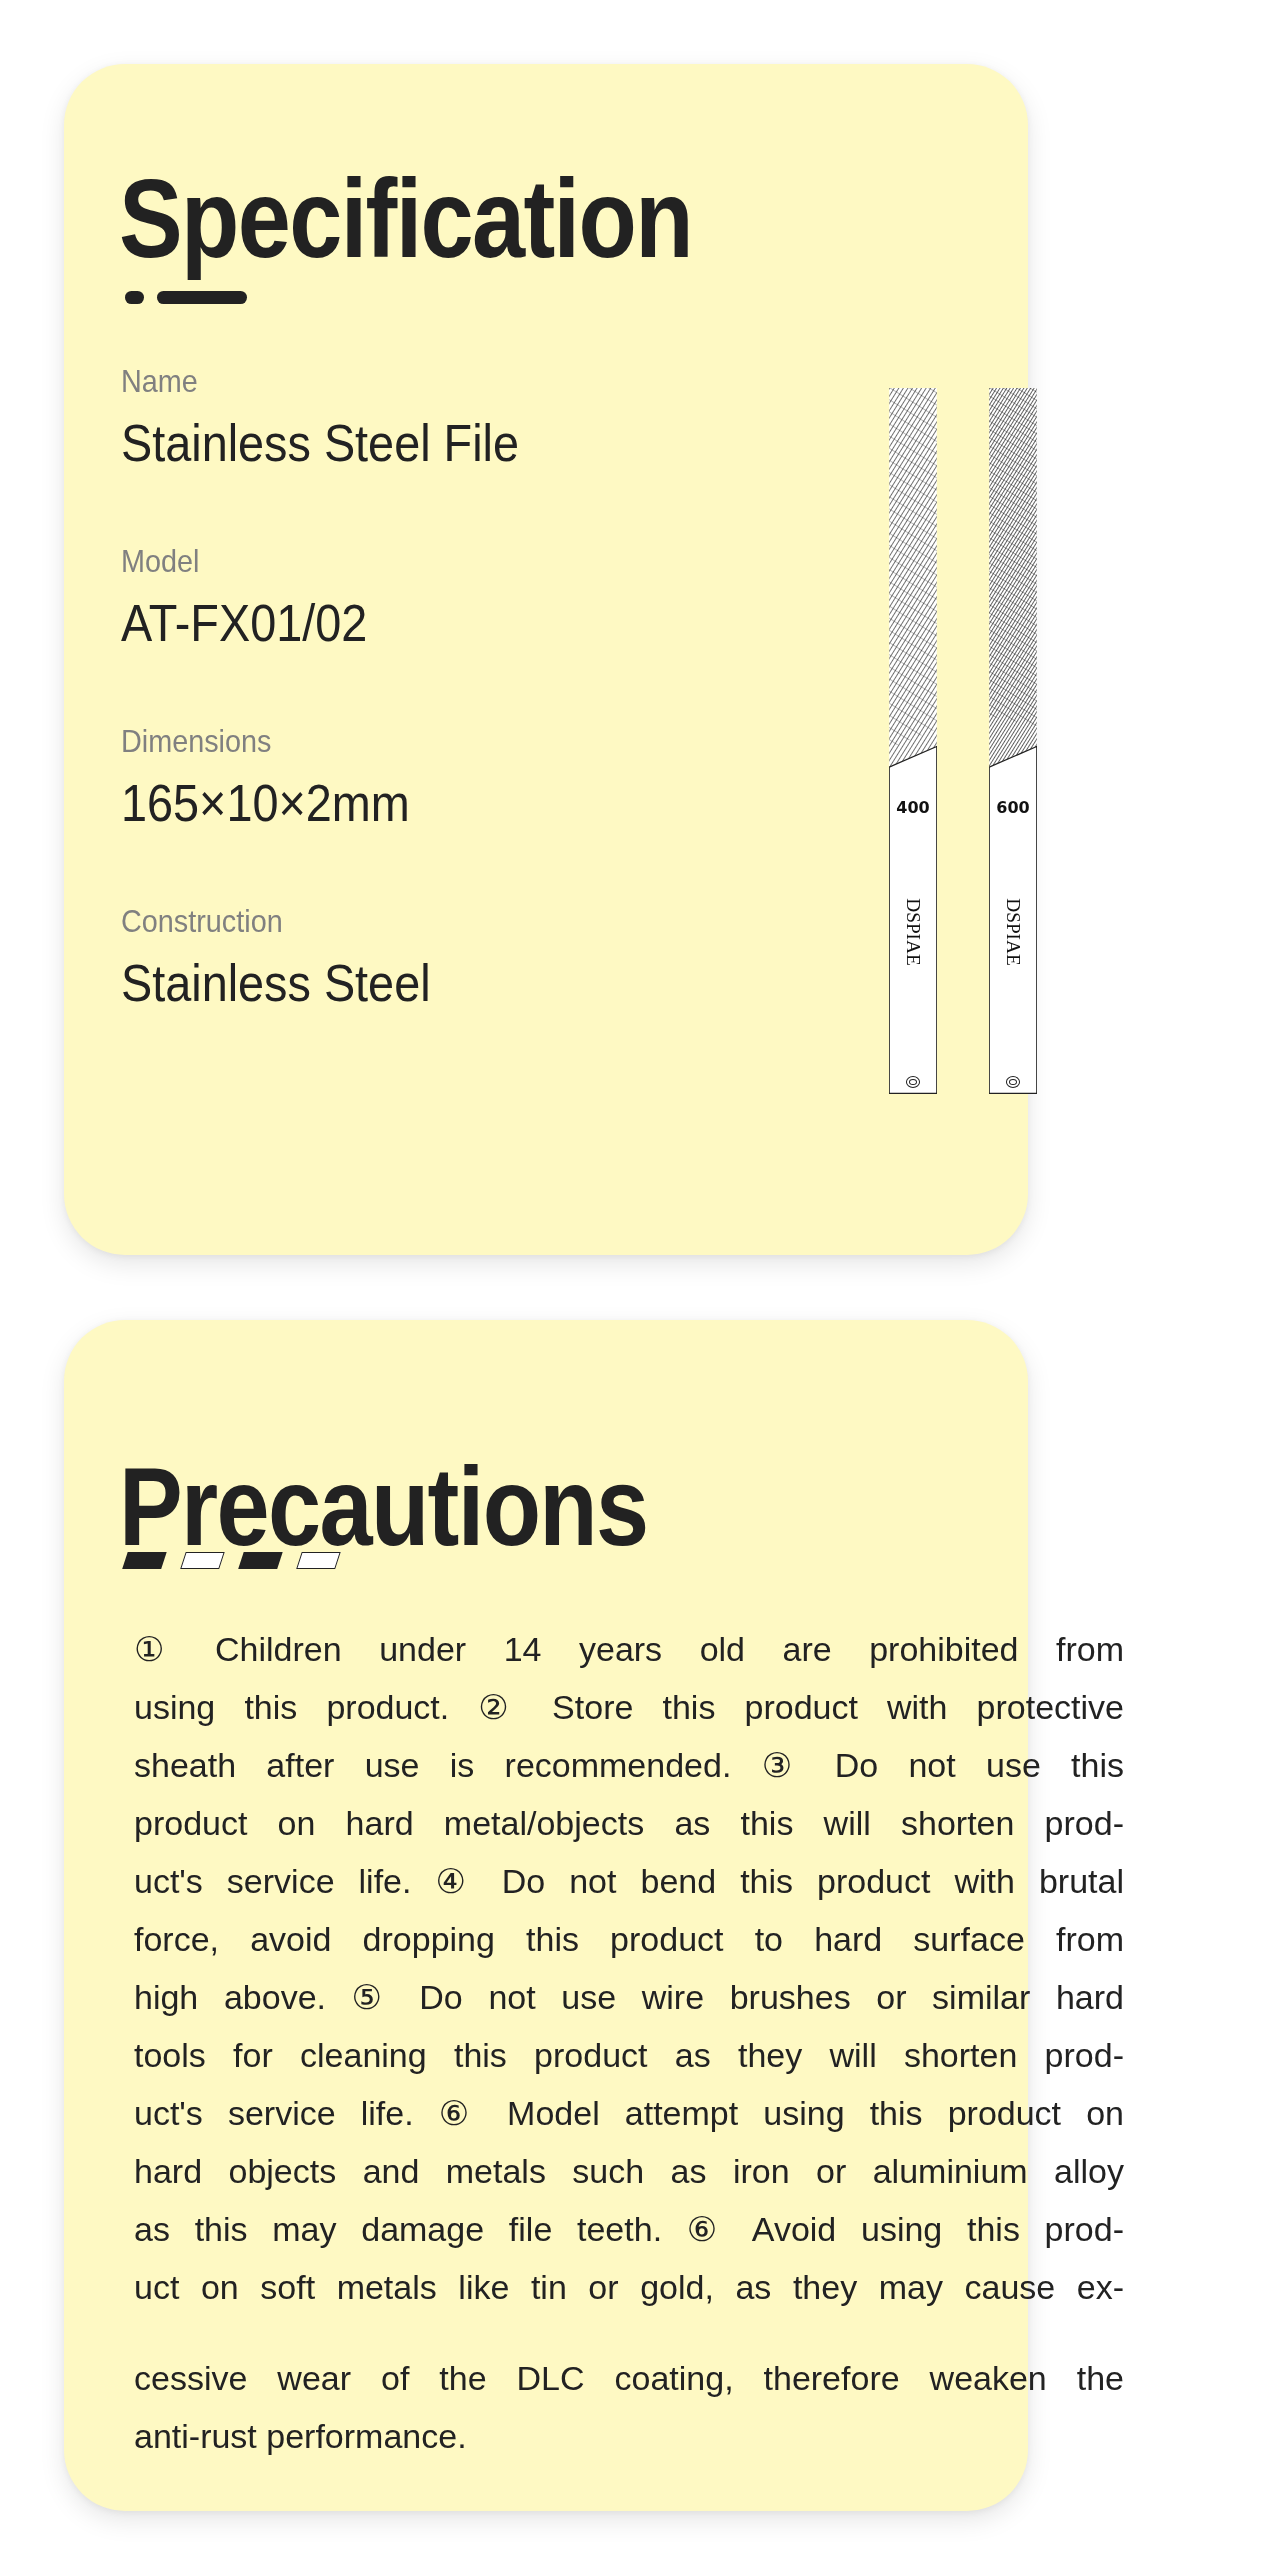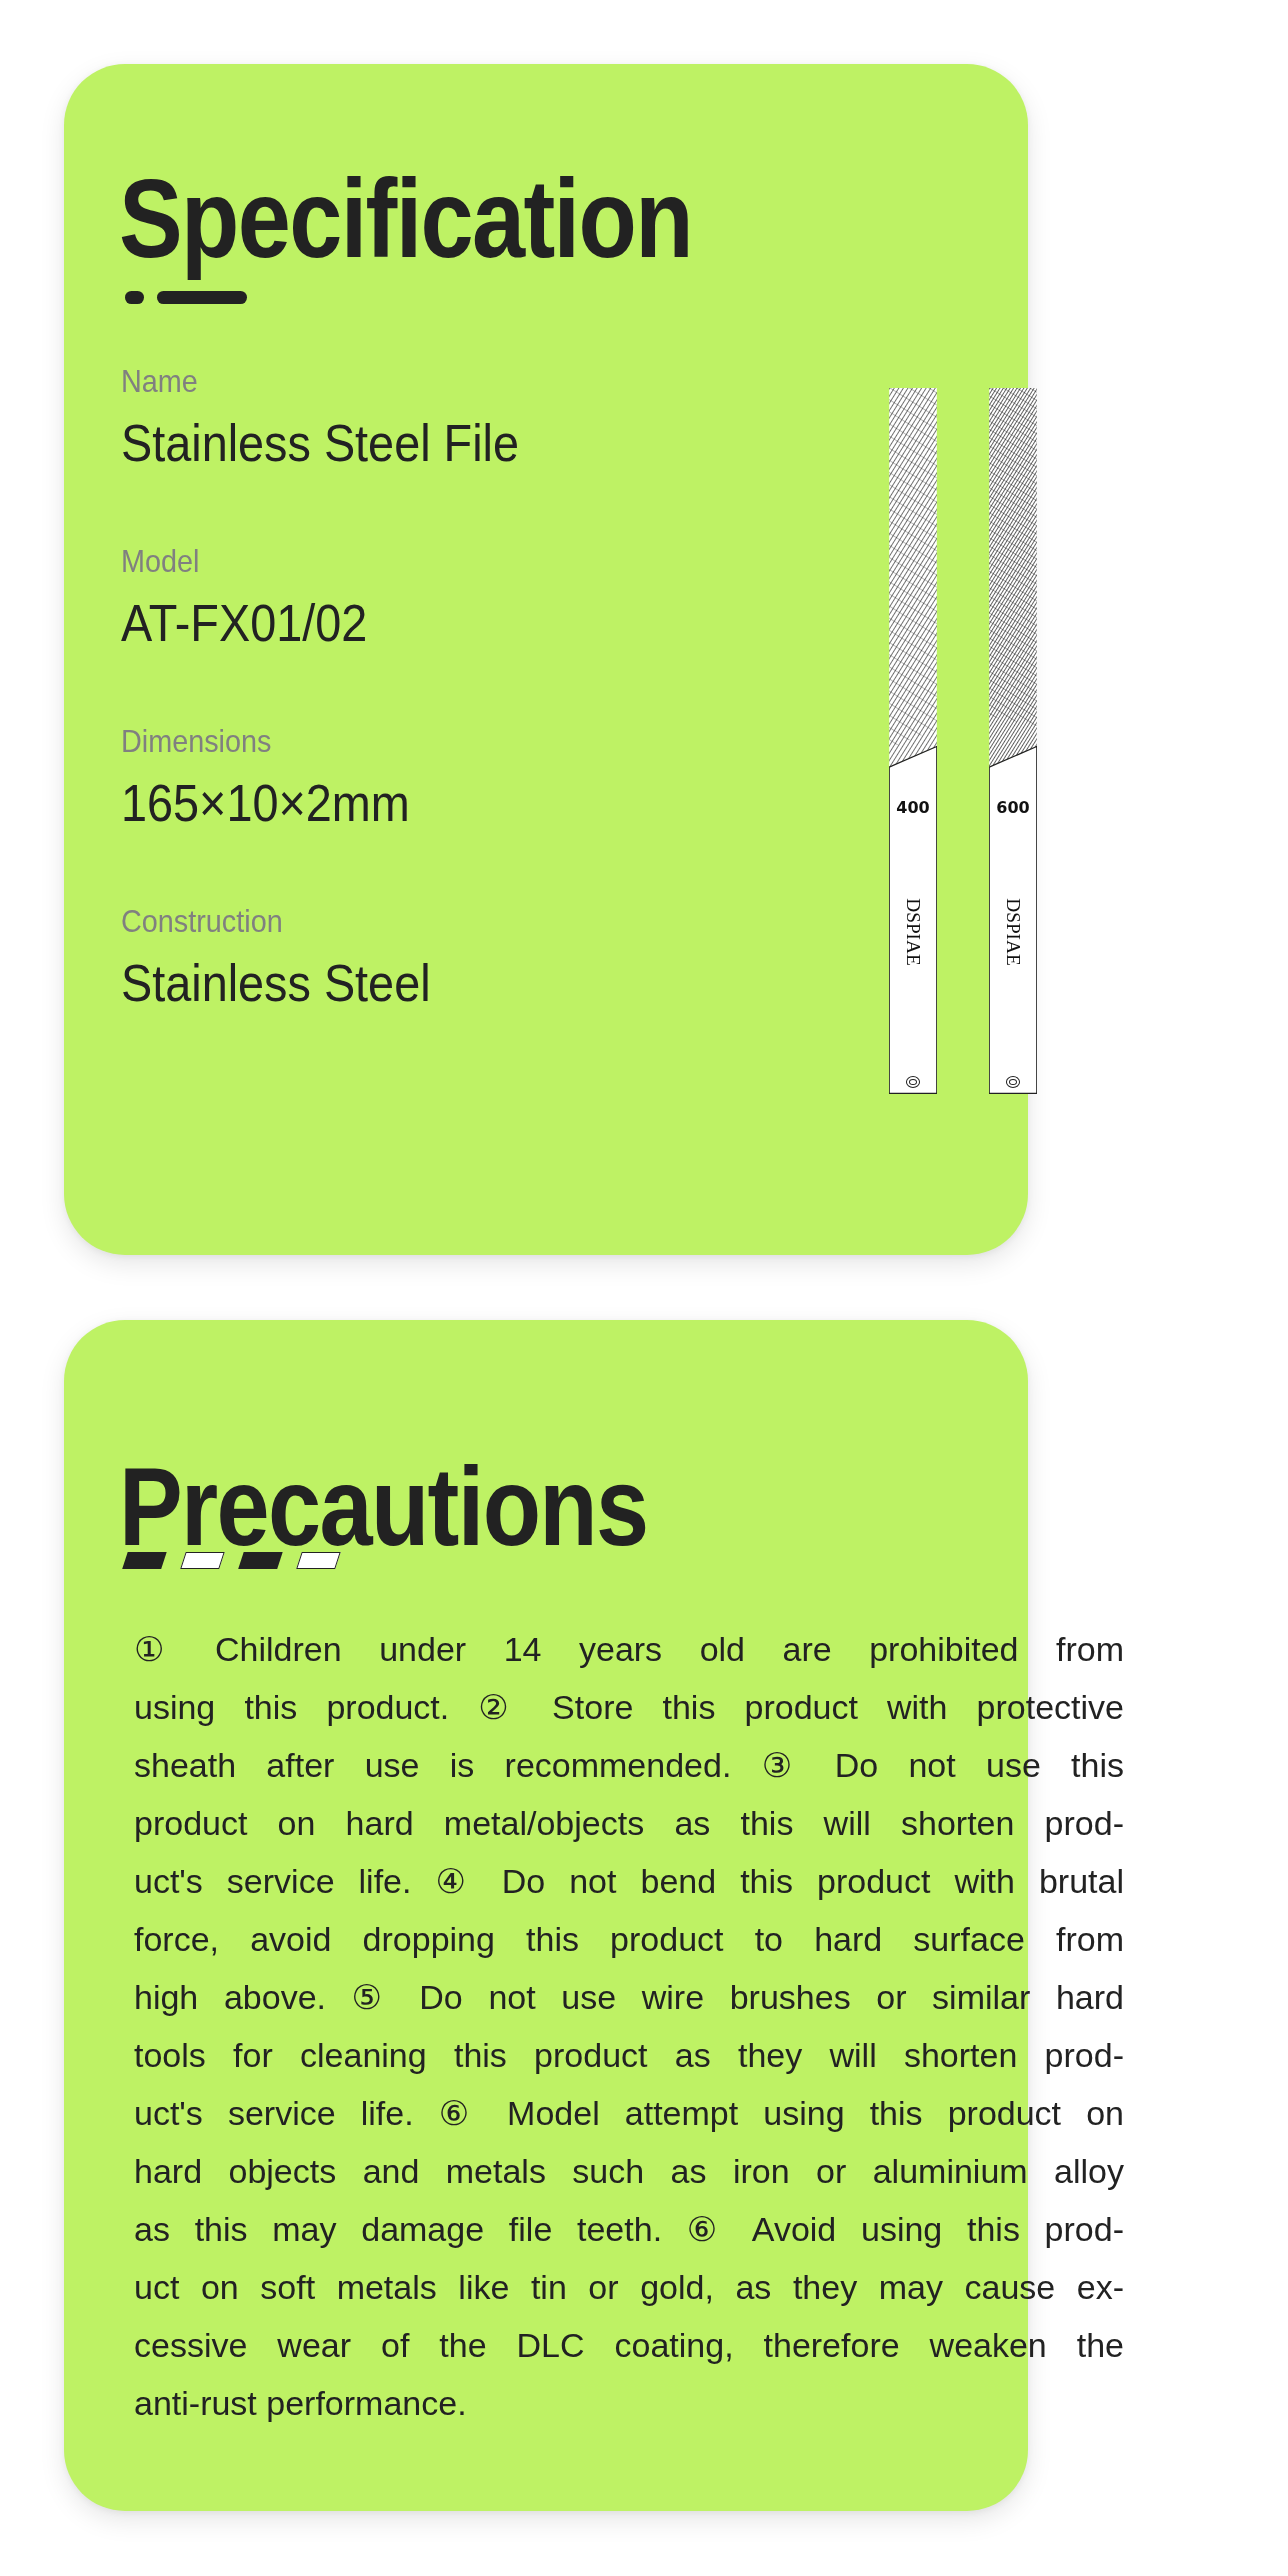--- a/index.html
+++ b/index.html
@@ -12,21 +12,21 @@
       height: 2576px;
       position: relative;
       overflow: hidden;
       font-family: "Liberation Sans", "DejaVu Sans", sans-serif;
       color: #222222;
     }
     .card {
       position: absolute;
       left: 64px;
       width: 964px;
-      background: #bef264;
+      background: #fef9c3;
       border-radius: 61px;
       box-shadow: 0 9px 26px rgba(0,0,0,0.10), 0 1.3px 6.4px rgba(0,0,0,0.05);
     }
     #card-spec { top: 64px; height: 1191px; }
     #card-prec { top: 1320px; height: 1191px; }
 
     .heading {
       position: absolute;
       left: 55px;
       margin: 0;
@@ -241,17 +241,17 @@
     <span class="prec-line" style="display: block; width: auto; word-spacing: 8.5px;">sheath after use is recommended. ③ Do not use this</span>
     <span class="prec-line" style="display: block; width: auto; word-spacing: 4.7px;">product on hard metal/objects as this will shorten prod-</span>
     <span class="prec-line" style="display: block; width: auto; word-spacing: 2.8px;">uct's service life. ④ Do not bend this product with brutal</span>
     <span class="prec-line" style="display: block; width: auto; word-spacing: 5.8px;">force, avoid dropping this product to hard surface from</span>
     <span class="prec-line" style="display: block; width: auto; word-spacing: 4.6px;">high above. ⑤ Do not use wire brushes or similar hard</span>
     <span class="prec-line" style="display: block; width: auto; word-spacing: 3.5px;">tools for cleaning this product as they will shorten prod-</span>
     <span class="prec-line" style="display: block; width: auto; word-spacing: 2.9px;">uct's service life. ⑥ Model attempt using this product on</span>
     <span class="prec-line" style="display: block; width: auto; word-spacing: 2.5px;">hard objects and metals such as iron or aluminium alloy</span>
     <span class="prec-line" style="display: block; width: auto; word-spacing: 3.6px;">as this may damage file teeth. ⑥ Avoid using this prod-</span>
     <span class="prec-line" style="display: block; width: auto; word-spacing: 1.1px;">uct on soft metals like tin or gold, as they may cause ex-</span>
-    <span class="prec-line" style="display: block; width: auto; word-spacing: 4.4px;">cessive wear of the DLC coating, therefore weaken the</span>
+    <span class="prec-line" style="display: block; width: auto; word-spacing: 4.4px; margin-top: 33px;">cessive wear of the DLC coating, therefore weaken the</span>
     <span class="prec-line last">anti-rust performance.</span>
   </div>
 </section>
 
 
 </body></html>

